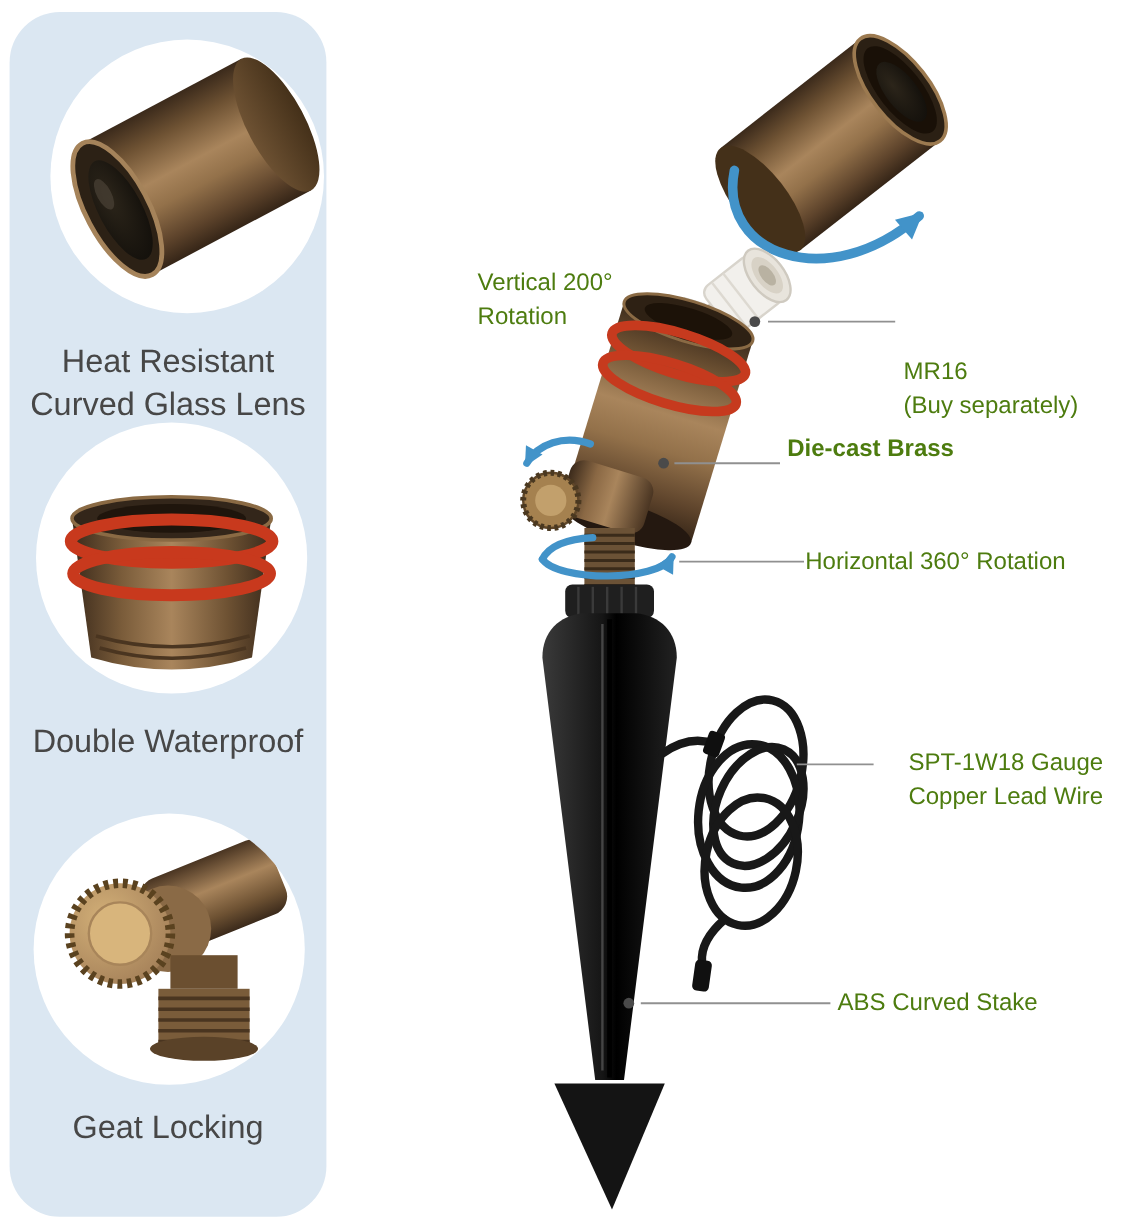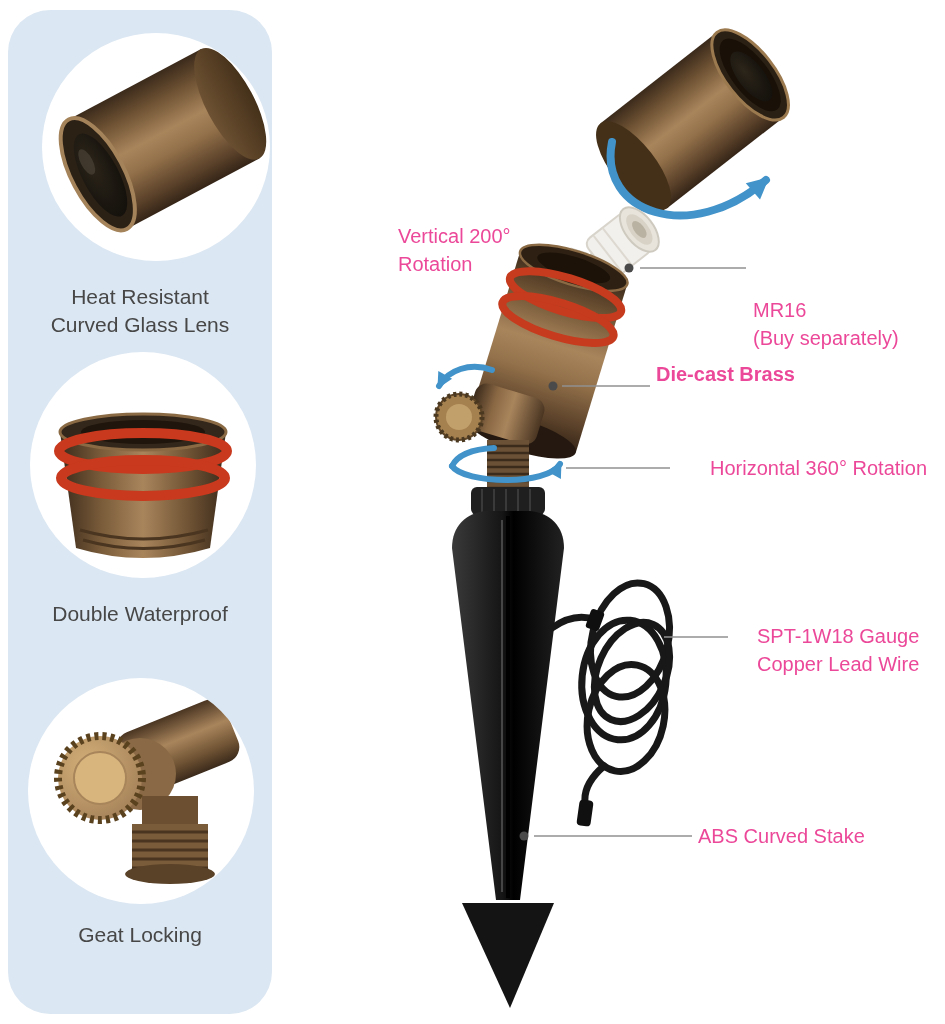--- a/index.html
+++ b/index.html
@@ -9,24 +9,24 @@
   }
   .side-panel{
     position:absolute;left:8px;top:10px;width:264px;height:1004px;
     background:#dbe7f2;border-radius:42px;
   }
   .feature-circle{
     position:absolute;border-radius:50%;background:#ffffff;overflow:hidden;
   }
   .caption{
     position:absolute;left:8px;width:264px;text-align:center;
-    font-size:21px;line-height:1.35;color:#474747;
+    font-size:27px;line-height:1.35;color:#474747;
   }
   .lbl{
-    position:absolute;font-size:20px;line-height:28px;color:#ec4899;white-space:nowrap;
+    position:absolute;font-size:20px;line-height:28px;color:#4d7c0f;white-space:nowrap;
   }
   .art{position:absolute;left:0;top:0;}
 </style>
 </head>
 <body>
 
 <div class="canvas">
 
   <div class="side-panel"></div>
 
@@ -268,21 +268,21 @@
     <div>Rotation</div>
   </div>
 
   <div class="lbl" style="left:753px;top:254px;margin-top:42px;">
     <div>MR16</div>
     <div>(Buy separately)</div>
   </div>
 
   <div class="lbl" style="left:656px;top:360px;font-weight:bold;">Die-cast Brass</div>
 
-  <div class="lbl" style="left:710px;top:454px;">Horizontal 360° Rotation</div>
+  <div class="lbl" style="left:671px;top:454px;">Horizontal 360° Rotation</div>
 
   <div class="lbl" style="left:732px;top:622px;margin-left:25px;">
     <div>SPT-1W18 Gauge</div>
     <div>Copper Lead Wire</div>
   </div>
 
   <div class="lbl" style="left:698px;top:822px;">ABS Curved Stake</div>
 
 </div>
 

